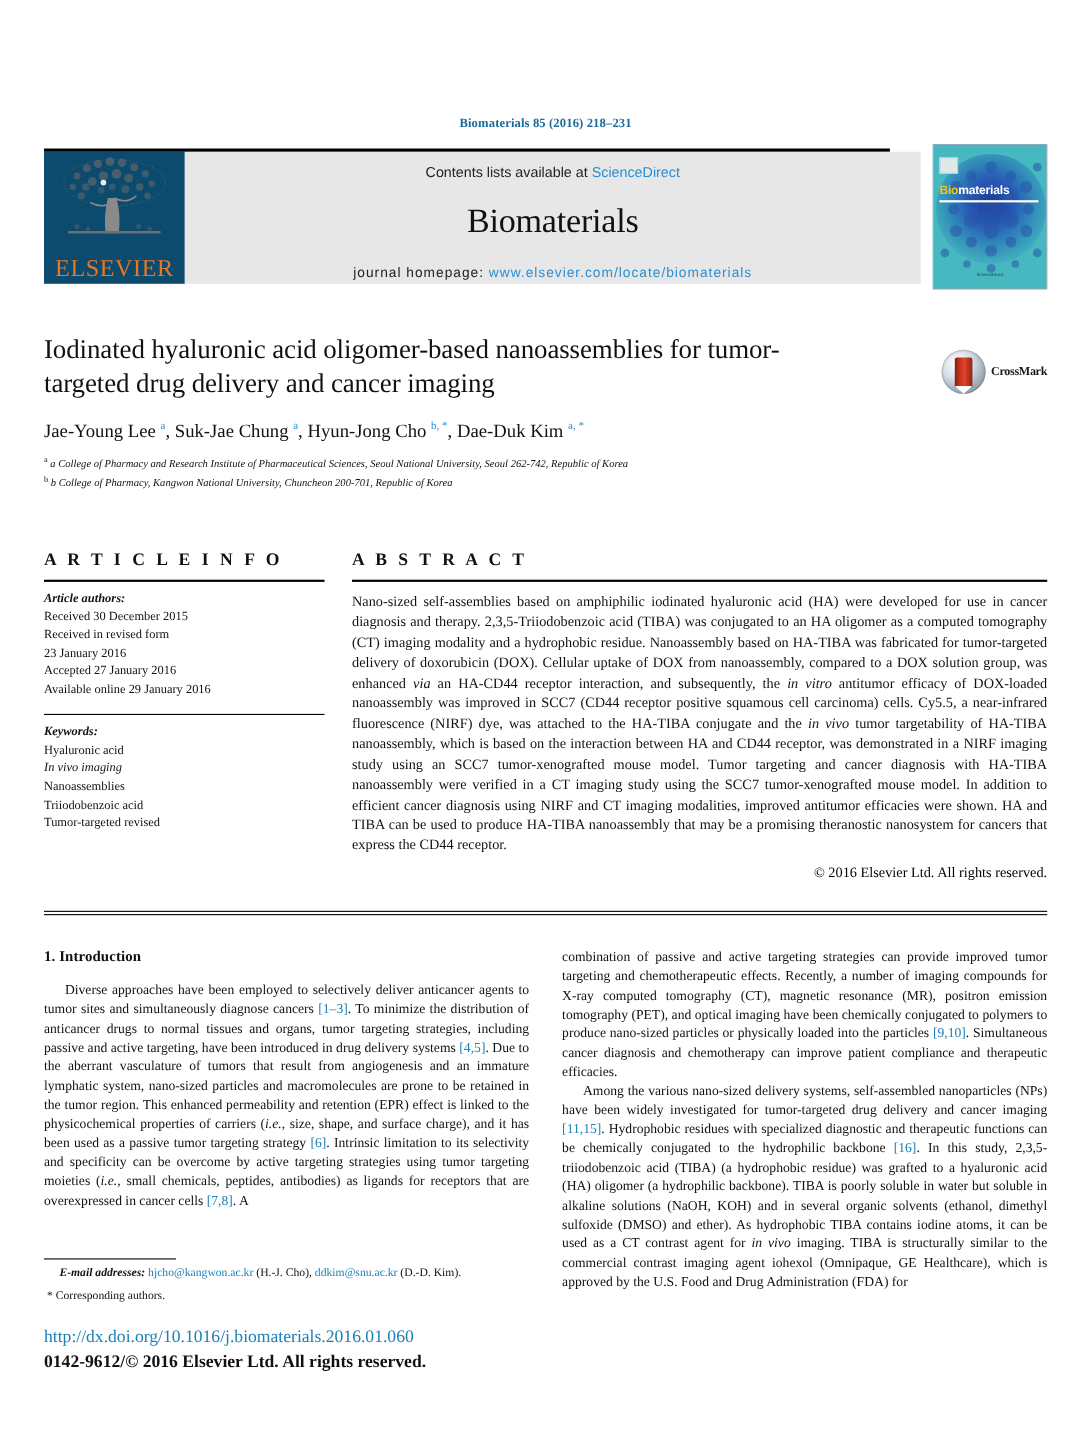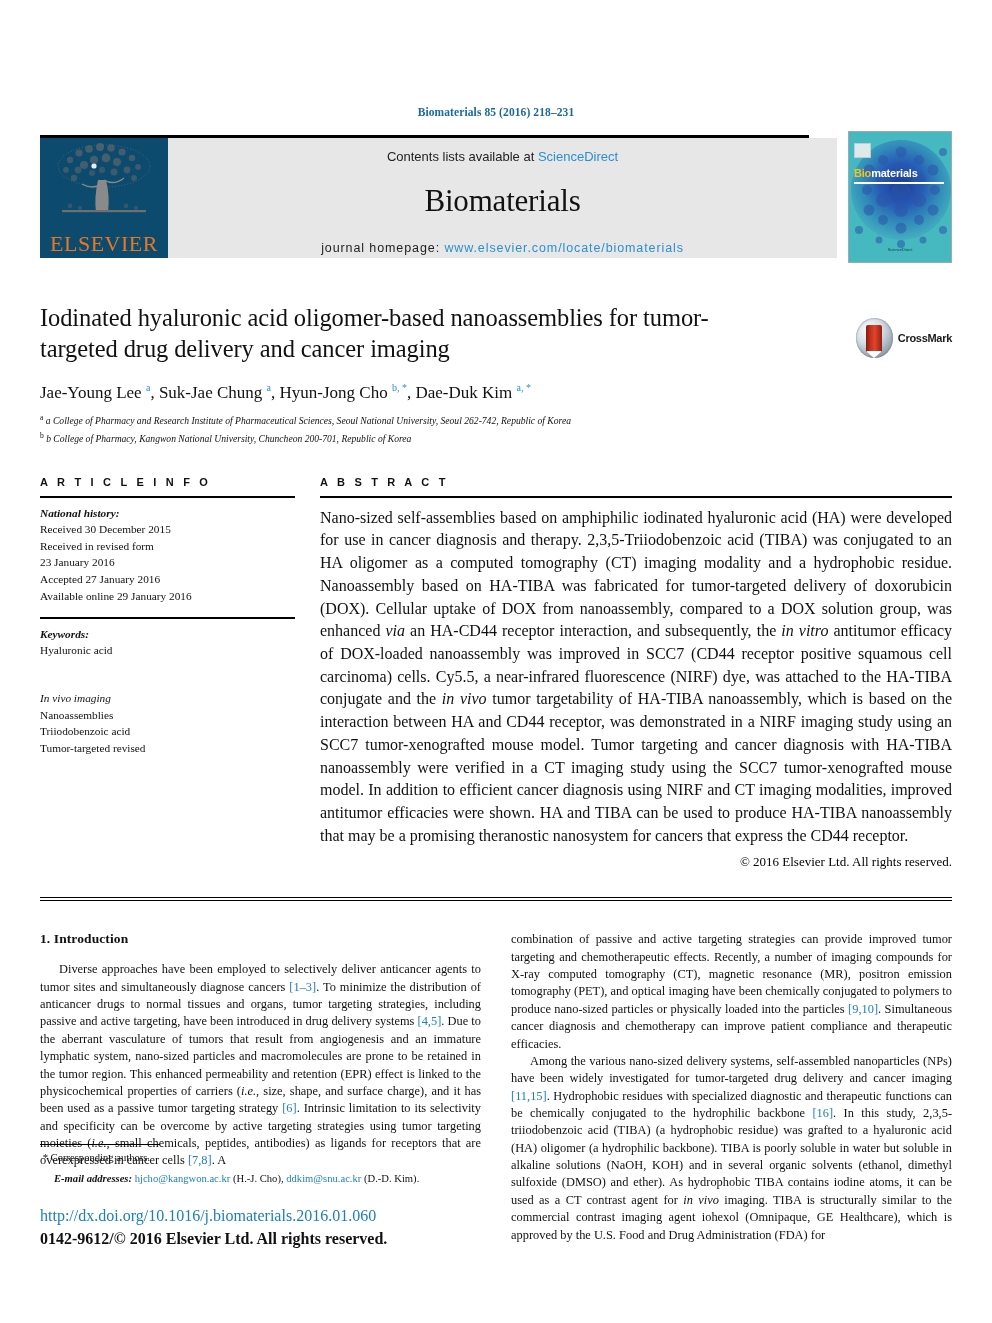--- a/index.html
+++ b/index.html
@@ -182,50 +182,51 @@
     background: linear-gradient(to right, #7f1d12 0%, #c0301b 25%, #e0452a 55%, #8e2214 100%);
     border-radius: 2px 2px 0 0;
     position: relative;
   }
   .cm-book:after {
     content:""; position:absolute; bottom:-6px; left:0;
     border-left: 8px solid transparent; border-right: 8px solid transparent;
     border-top: 7px solid #ffffff;
   }
   .cm-label {
-    font-family: Liberation Sans, sans-serif;
+    font-family: Liberation Serif, serif;
     font-size: 11px; font-weight: bold; color: #1a1a1a;
     letter-spacing: -.3px;
   }
 
   
   .info-abstract {
     margin-top: 30px;
     display: flex;
     width: 912px;
   }
   .col-info { width: 255px; flex: 0 0 255px; }
   .col-gap { width: 25px; flex: 0 0 25px; }
   .col-abs { flex: 1 1 auto; }
 
   .sect-head {
-    font-family: Liberation Sans, sans-serif;
-    font-size: 11px;
+    font-family: Liberation Serif, serif;
+    font-size: 16px;
     font-weight: bold;
     letter-spacing: 3.2px;
     color: #111;
+    margin-top: 24px;
   }
   .thin-rule { height: 1.6px; background: #000; margin-top: 8px; }
   .info-block { font-size: 11.3px; line-height: 1.47; margin-top: 7px; color:#111; }
   .info-block .lead { font-style: italic; font-weight: bold; }
-  .info-block .it { font-style: italic; margin-top: 31px; }
+  .info-block .it { font-style: italic; }
   .kw-rule { height: 1.6px; background: #000; margin-top: 13px; }
 
   .abs-text {
-    font-size: 16px;
+    font-size: 13px;
     line-height: 1.42;
     text-align: justify;
     margin-top: 9px;
     color: #111;
   }
   .abs-text .it { font-style: italic; }
   .abs-copy {
     text-align: right;
     font-size: 13px;
     margin-top: 7px;
@@ -417,21 +418,21 @@
       <div class="cm-label">CrossMark</div>
     </div>
   </div>
 
   <div class="info-abstract">
 
     <div class="col-info">
       <div class="sect-head">A R T I C L E   I N F O</div>
       <div class="thin-rule"></div>
       <div class="info-block">
-        <div class="lead">National history:</div>
+        <div class="lead">Article authors:</div>
         <div>Received 30 December 2015</div>
         <div>Received in revised form</div>
         <div>23 January 2016</div>
         <div>Accepted 27 January 2016</div>
         <div>Available online 29 January 2016</div>
       </div>
       <div class="kw-rule"></div>
       <div class="info-block">
         <div class="lead">Keywords:</div>
         <div>Hyaluronic acid</div>
@@ -460,29 +461,29 @@
       <p class="body">Diverse approaches have been employed to selectively deliver anticancer agents to tumor sites and simultaneously diagnose cancers <span class="ref">[1–3]</span>. To minimize the distribution of anticancer drugs to normal tissues and organs, tumor targeting strategies, including passive and active targeting, have been introduced in drug delivery systems <span class="ref">[4,5]</span>. Due to the aberrant vasculature of tumors that result from angiogenesis and an immature lymphatic system, nano-sized particles and macromolecules are prone to be retained in the tumor region. This enhanced permeability and retention (EPR) effect is linked to the physicochemical properties of carriers (<span class="it">i.e.</span>, size, shape, and surface charge), and it has been used as a passive tumor targeting strategy <span class="ref">[6]</span>. Intrinsic limitation to its selectivity and specificity can be overcome by active targeting strategies using tumor targeting moieties (<span class="it">i.e.</span>, small chemicals, peptides, antibodies) as ligands for receptors that are overexpressed in cancer cells <span class="ref">[7,8]</span>. A</p>
     </div>
     <div class="bcol">
       <p class="body cont">combination of passive and active targeting strategies can provide improved tumor targeting and chemotherapeutic effects. Recently, a number of imaging compounds for X-ray computed tomography (CT), magnetic resonance (MR), positron emission tomography (PET), and optical imaging have been chemically conjugated to polymers to produce nano-sized particles or physically loaded into the particles <span class="ref">[9,10]</span>. Simultaneous cancer diagnosis and chemotherapy can improve patient compliance and therapeutic efficacies.</p>
       <p class="body">Among the various nano-sized delivery systems, self-assembled nanoparticles (NPs) have been widely investigated for tumor-targeted drug delivery and cancer imaging <span class="ref">[11,15]</span>. Hydrophobic residues with specialized diagnostic and therapeutic functions can be chemically conjugated to the hydrophilic backbone <span class="ref">[16]</span>. In this study, 2,3,5-triiodobenzoic acid (TIBA) (a hydrophobic residue) was grafted to a hyaluronic acid (HA) oligomer (a hydrophilic backbone). TIBA is poorly soluble in water but soluble in alkaline solutions (NaOH, KOH) and in several organic solvents (ethanol, dimethyl sulfoxide (DMSO) and ether). As hydrophobic TIBA contains iodine atoms, it can be used as a CT contrast agent for <span class="it">in vivo</span> imaging. TIBA is structurally similar to the commercial contrast imaging agent iohexol (Omnipaque, GE Healthcare), which is approved by the U.S. Food and Drug Administration (FDA) for</p>
     </div>
   </div>
 
   <div class="footnote">
     <div class="fn-rule"></div>
-    <div class="fn-text">
-      &nbsp;<span>* Corresponding authors.</span>
-    </div>
     <div class="fn-text" style="text-indent:14px">
       <span class="mail">E-mail addresses:</span>
       <span class="fn-link">hjcho@kangwon.ac.kr</span>
       <span>(H.-J. Cho),</span>
       <span class="fn-link">ddkim@snu.ac.kr</span>
       <span>(D.-D. Kim).</span>
     </div>
+    <div class="fn-text">
+      &nbsp;<span>* Corresponding authors.</span>
+    </div>
     <div class="doi-block">
       <div class="doi-link">http://dx.doi.org/10.1016/j.biomaterials.2016.01.060</div>
       <div class="issn">0142-9612/© 2016 Elsevier Ltd. All rights reserved.</div>
     </div>
   </div>
 
 </div>
 
 </body></html>

